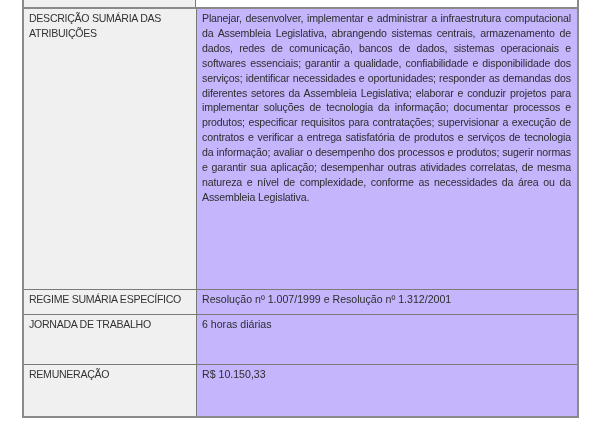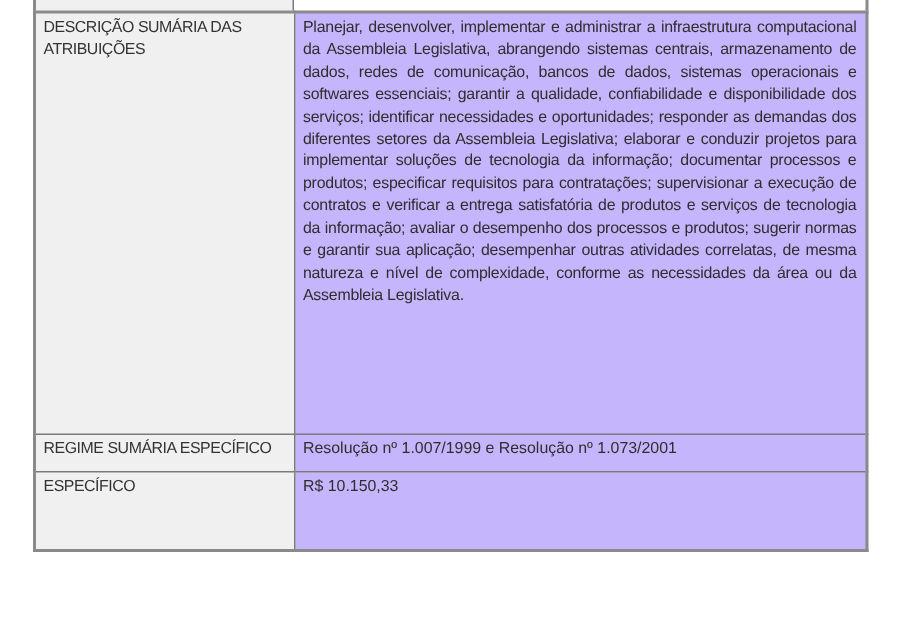--- a/index.html
+++ b/index.html
@@ -41,20 +41,24 @@
 </div>
 
 <table class="spec">
   <tbody>
       <tr class="r1">
     <td class="label">DESCRIÇÃO SUMÁRIA DAS ATRIBUIÇÕES</td>
     <td class="value justify">Planejar, desenvolver, implementar e administrar a infraestrutura computacional da Assembleia Legislativa, abrangendo sistemas centrais, armazenamento de dados, redes de comunicação, bancos de dados, sistemas operacionais e softwares essenciais; garantir a qualidade, confiabilidade e disponibilidade dos serviços; identificar necessidades e oportunidades; responder as demandas dos diferentes setores da Assembleia Legislativa; elaborar e conduzir projetos para implementar soluções de tecnologia da informação; documentar processos e produtos; especificar requisitos para contratações; supervisionar a execução de contratos e verificar a entrega satisfatória de produtos e serviços de tecnologia da informação; avaliar o desempenho dos processos e produtos; sugerir normas e garantir sua aplicação; desempenhar outras atividades correlatas, de mesma natureza e nível de complexidade, conforme as necessidades da área ou da Assembleia Legislativa.</td>
   </tr>
   <tr class="r2">
     <td class="label">REGIME SUMÁRIA ESPECÍFICO</td>
-    <td class="value">Resolução nº 1.007/1999 e Resolução nº 1.073/2001</td>
+    <td class="value">Resolução nº 1.007/1999 e Resolução nº 1.312/2001</td>
+  </tr>
+  <tr class="r3">
+    <td class="label">JORNADA DE TRABALHO</td>
+    <td class="value">6 horas diárias</td>
   </tr>
   <tr class="r4">
-    <td class="label">ESPECÍFICO</td>
+    <td class="label">REMUNERAÇÃO</td>
     <td class="value rem">R$ 10.150,33</td>
   </tr>
 </tbody>
   </table>
 
 </body></html>

